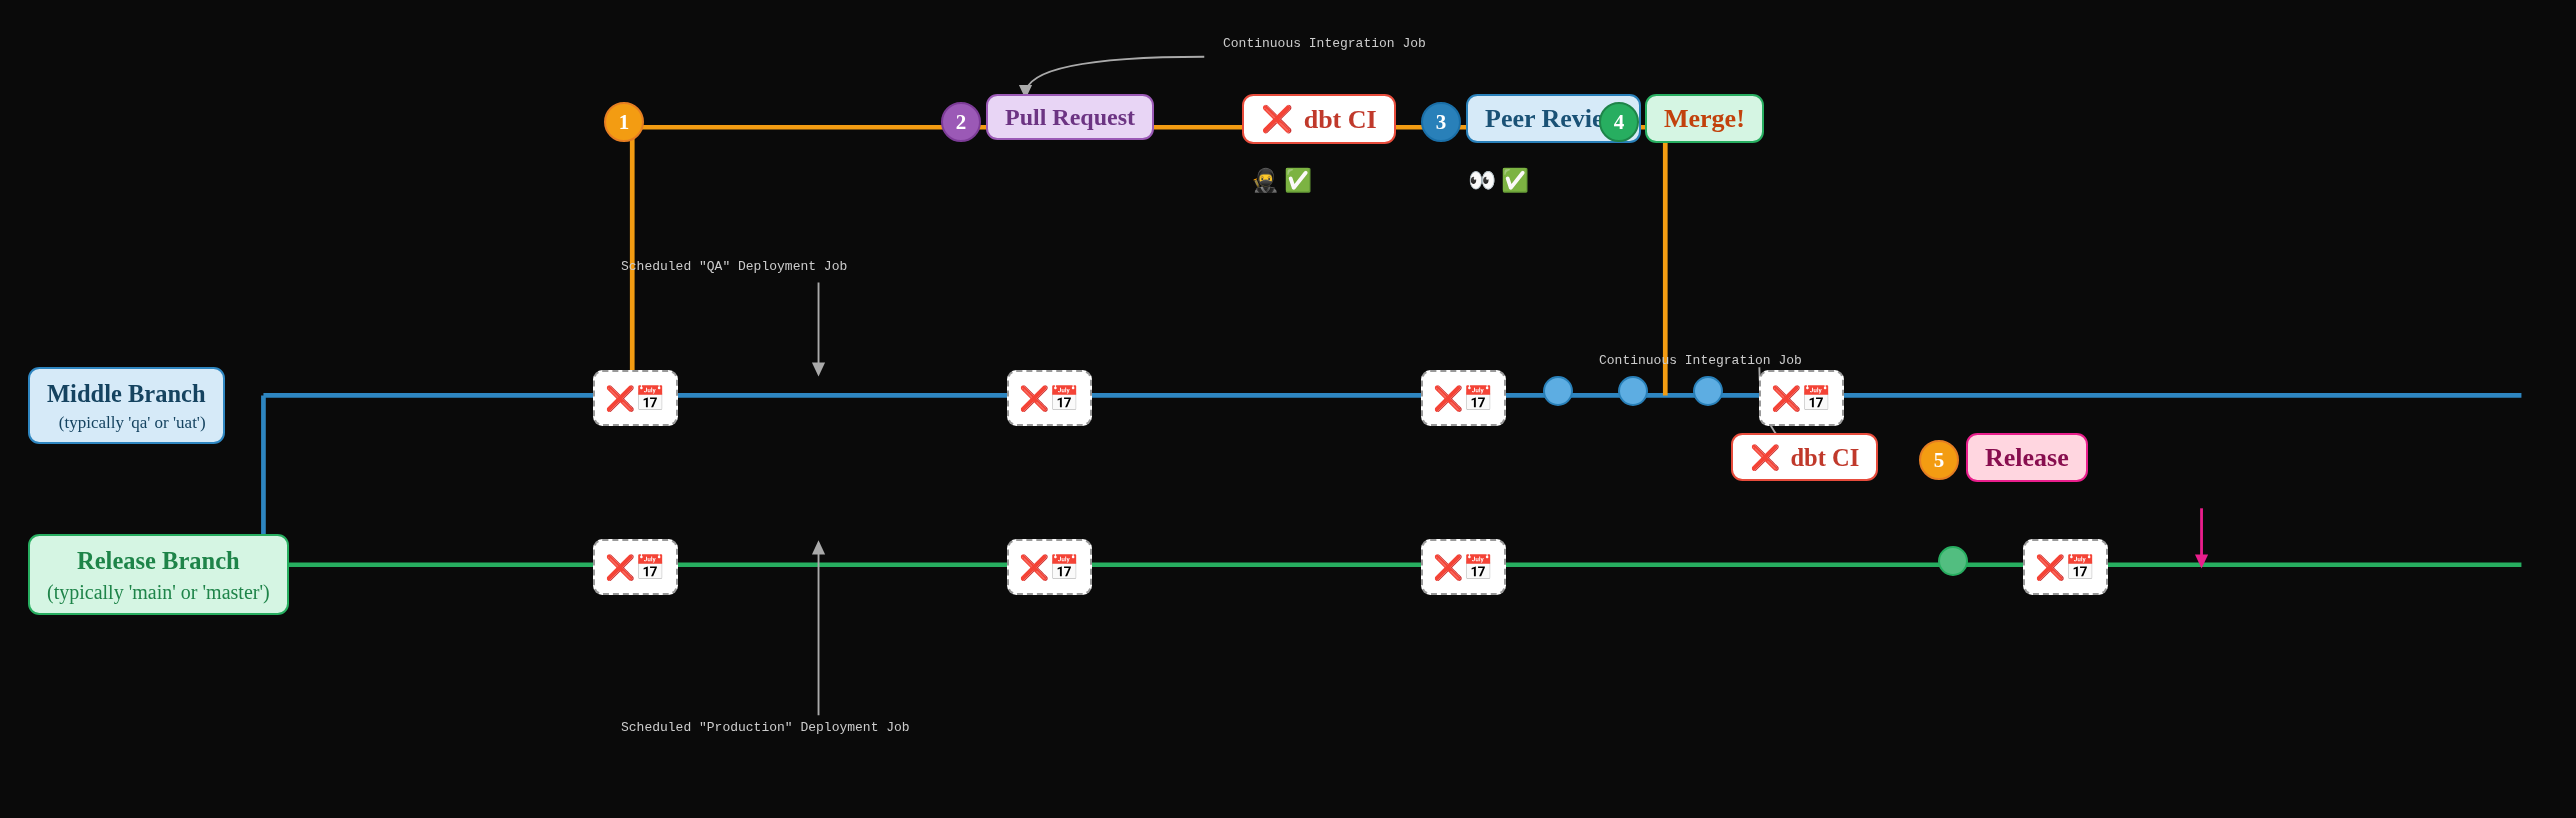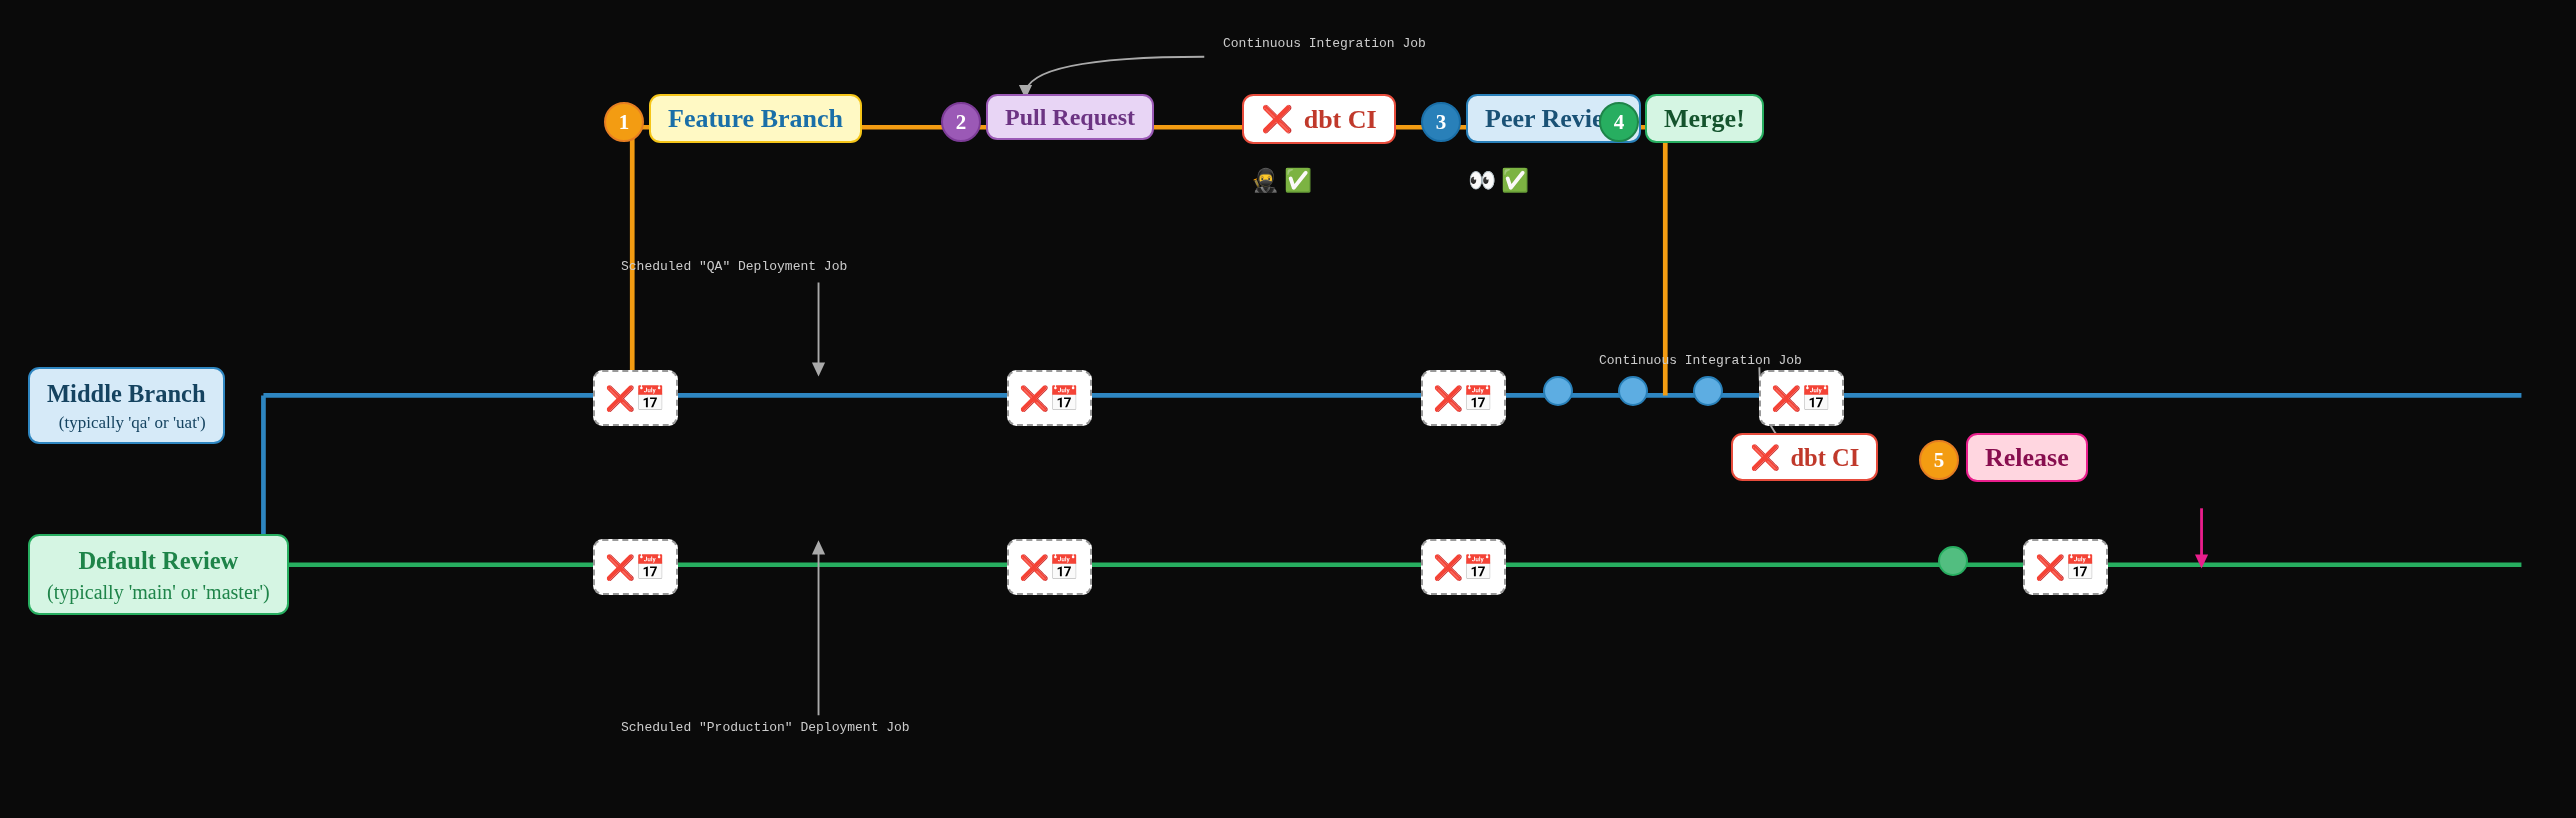--- a/index.html
+++ b/index.html
@@ -111,23 +111,20 @@
 
     <path d="M 2340 540 Q 2340 600 2340 600" stroke="#e91e8c" stroke-width="3" fill="none"></path>
     <polygon points="2340,604 2333,589 2347,589" fill="#e91e8c"></polygon>
 
   </svg>
 
   <div class="badge-circle" style="left:604px; top:102px; background:#f39c12; color:#fff; border-color:#e67e22;">
     <span>1</span>
   </div>
 
-  <div class="label-box" style="left:649px; top:94px; background:#fff9c4; border-color:#f5c518; color:#1a6fa8; font-size:26px;">
-    <span>Feature Branch</span>
-  </div>
 
   <div class="badge-circle" style="left:941px; top:102px; background:#9b59b6; color:#fff; border-color:#7d3c98;">
     <span>2</span>
   </div>
 
   <div class="label-box" style="left:986px; top:94px; background:#e8d5f5; border-color:#9b59b6; color:#6c3483; font-size:24px;">
     <span>Pull Request</span>
   </div>
 
   <div class="label-box" style="left:977px; top:94px; background:#fff; border-color:#e74c3c; color:#c0392b; font-size:26px; left:1242px;">
@@ -150,21 +147,21 @@
 
   <div class="emoji-row" style="left:1468px; top:167px;">
     <span>👀</span>
     <span>✅</span>
   </div>
 
   <div class="badge-circle" style="left:1599px; top:102px; background:#27ae60; color:#fff; border-color:#1e8449;">
     <span>4</span>
   </div>
 
-  <div class="label-box" style="left:1645px; top:94px; background:#d5f5e3; border-color:#27ae60; color:#14532d; font-size:26px;">
+  <div class="label-box" style="left:1645px; top:94px; background:#d5f5e3; border-color:#27ae60; color:#c2410c; font-size:26px;">
     <span>Merge!</span>
   </div>
 
   <div class="annotation-label" style="left:1223px; top:36px;">
     <span>Continuous Integration Job</span>
   </div>
 
   <div class="label-box" style="left:28px; top:367px; background:#d6eaf8; border-color:#2e86c1; color:#154360; font-size:24.5px; text-align:right; line-height:1.4;">
     <div>Middle Branch</div>
     <div style="font-size:17px; font-weight:normal;">(typically 'qa' or 'uat')</div>
@@ -205,21 +202,21 @@
 
   <div class="badge-circle" style="left:1919px; top:440px; background:#f39c12; color:#fff; border-color:#e67e22;">
     <span>5</span>
   </div>
 
   <div class="label-box" style="left:1966px; top:433px; background:#ffd6e0; border-color:#e91e8c; color:#880e4f; font-size:26px;text-align:right;">
     <span>Release</span>
   </div>
 
   <div class="label-box" style="left:28px; top:534px; background:#d5f5e3; border-color:#27ae60; color:#1e8449; font-size:24.5px; text-align:center; line-height:1.4;">
-    <div>Default Review</div>
+    <div>Release Branch</div>
     <div style="font-size:20px; font-weight:normal;">(typically 'main' or 'master')</div>
   </div>
 
   <div class="job-icon" style="left:593px; top:539px;">
     <span style="font-size:24.5px;">❌📅</span>
   </div>
 
   <div class="job-icon" style="left:1007px; top:539px;">
     <span style="font-size:24.5px;">❌📅</span>
   </div>

